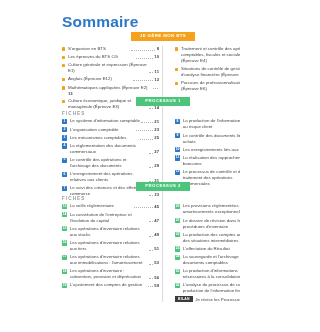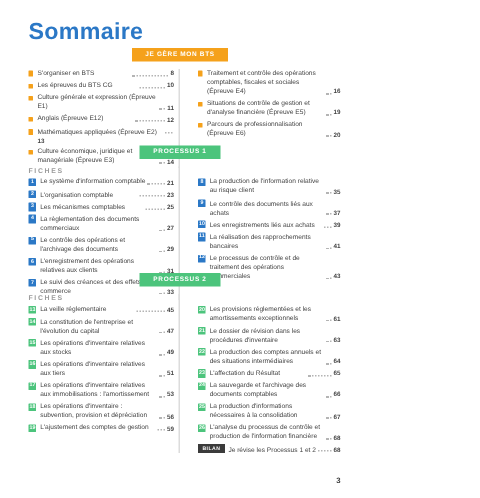--- a/index.html
+++ b/index.html
@@ -16,20 +16,21 @@
     color: #3d3d3d;
     position: relative;
   }
   .page {
     width: 240px;
     height: 332px;
     position: relative;
     box-sizing: border-box;
     padding: 16px;
     background: #ffffff;
+    margin-left: 43px;
   }
 
   
   .page-title {
     position: absolute;
     left: 19px;
     top: 13px;
     font-size: 15.5px;
     font-weight: bold;
     color: #2b78c6;

